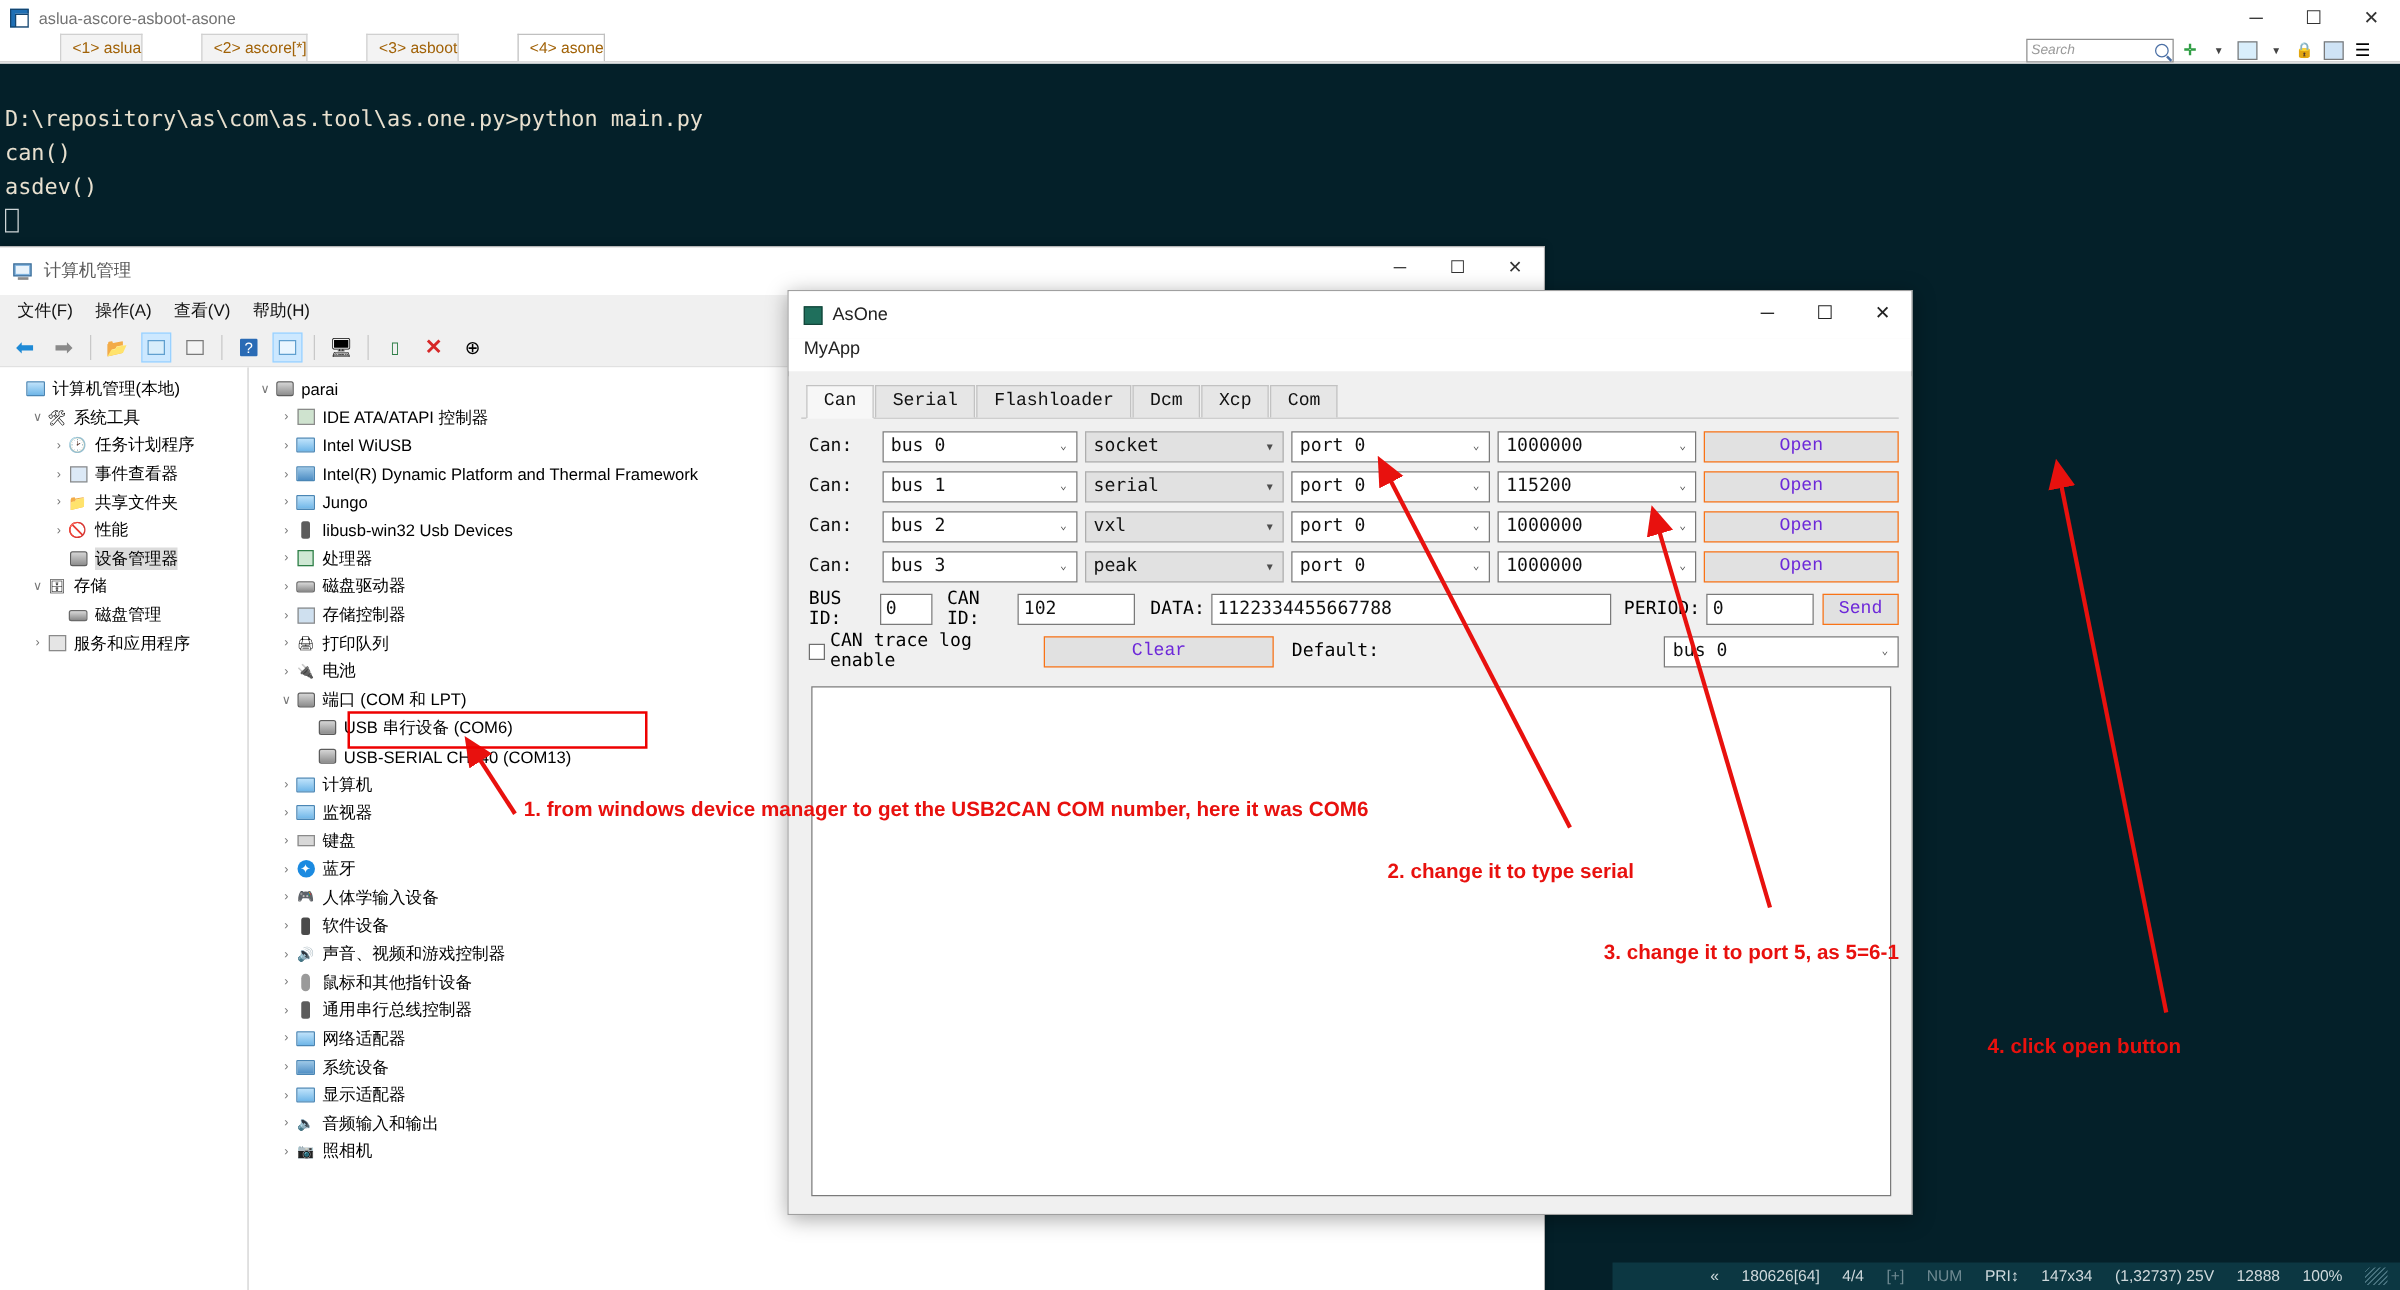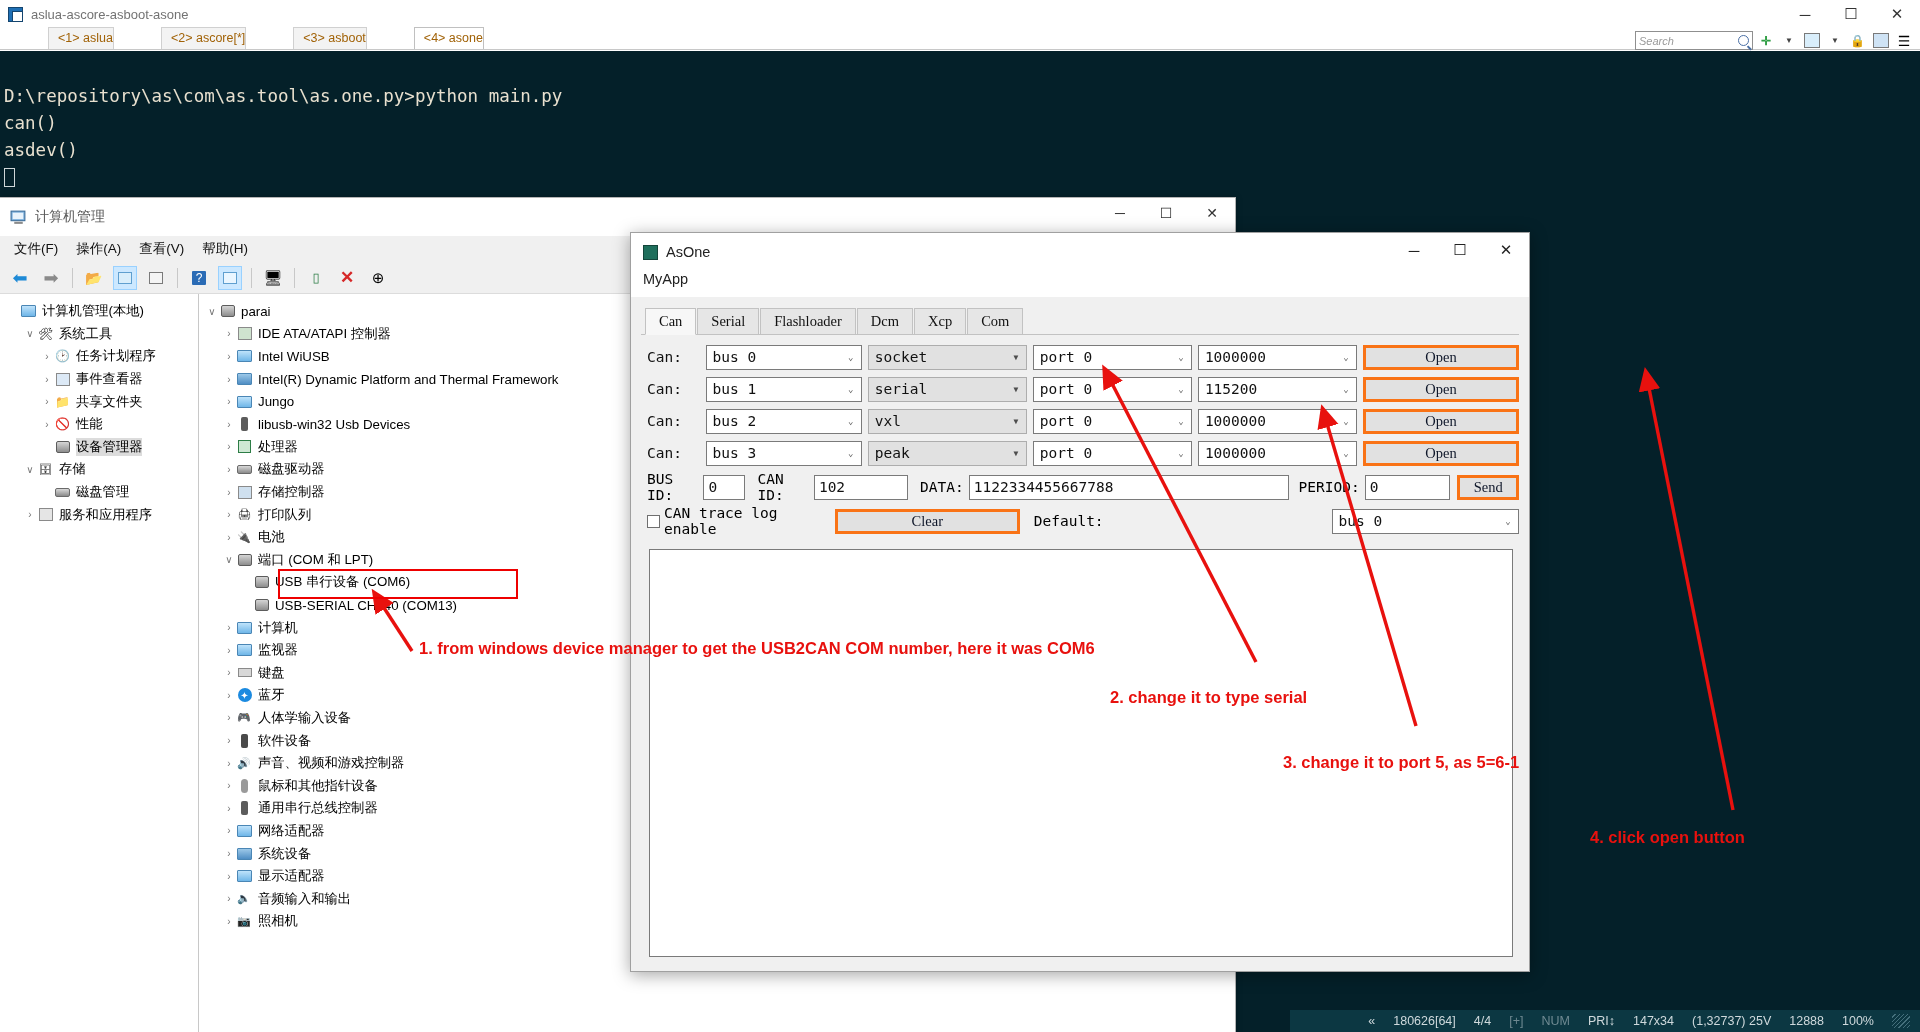--- a/index.html
+++ b/index.html
@@ -37,21 +37,21 @@
     background:#ffffff; display:flex; align-items:flex-end;
     border-bottom:1px solid #c8c8c8;
   }
   .shell-tab {
     font-size:12.5px; color:#a16207; padding:3px 0 4px 9px;
     border:1px solid #d0d0d0; border-bottom:none; background:#f3f3f3;
     margin-right:-1px; line-height:14px; height:22px;margin-left:48px;
   }
   .shell-tab.active { background:#ffffff; border-color:#c0c0c0; font-weight:normal; }
 
-  #shell-tb-right { position:absolute; right:6px; top:30px; height:20px; display:flex; align-items:flex-end; gap:3px;}
+  #shell-tb-right { position:absolute; right:20px; top:30px; height:20px; display:flex; align-items:center; gap:3px;}
   #search-box {
     width:118px; height:19px; border:1px solid #8f8f8f; background:#fff;
     display:flex; align-items:center; padding:0 3px; font-size:11px; color:#9a9a9a;
   }
   #search-box .srch-txt { flex:1; font-style:italic; }
   .magn { width:11px; height:11px; border:1.5px solid #4a6fa5; border-radius:50%; position:relative; }
   .magn:after { content:""; position:absolute; right:-4px; bottom:-3px; width:5px; height:1.5px; background:#4a6fa5; transform:rotate(45deg); }
   .tb-btn { width:20px; height:19px; display:flex; align-items:center; justify-content:center; font-size:12px; }
   .tb-sq { width:16px; height:15px; border:1px solid #7a7a7a; background:#fff; }
   .tb-caret { font-size:8px; color:#444; }
@@ -123,21 +123,21 @@
   #asone-title { height:38px; display:flex; align-items:center; background:#fff; }
   #asone-title .ao-ico { width:15px; height:15px; margin:0 8px 0 12px; background:#1f6f5c; border:1px solid #14453a; }
   #asone-title .ao-txt { font-size:14.5px; color:#222; }
   #asone .ao-ctrls { position:absolute; right:0; top:0; display:flex; }
   #asone .ao-ctrl { width:46px; height:34px; display:flex; align-items:center; justify-content:center; font-size:15px; color:#222; }
   #asone-sub { height:26px; font-size:14.5px; color:#222; padding-left:12px; background:#fff; }
 
   #asone-client { position:absolute; left:0; top:68px; right:0; bottom:0; background:#f0f0f0; padding:8px 10px 10px 10px; }
 
   #tabstrip { display:flex; align-items:flex-end; height:26px; border-bottom:1px solid #c2c2c2; padding-left:4px;
-              font-family:Liberation Serif, serif; }
+              font-family:Liberation Mono, monospace; }
   .atab { font-size:14.5px; color:#111; padding:4px 13px 4px 13px; border:1px solid #c2c2c2; background:#e6e6e6;
           border-bottom:none; margin-right:1px; line-height:17px; }
   .atab.active { background:#f7f7f7; border-bottom:1px solid #f7f7f7; margin-bottom:-1px; }
 
   .row { display:flex; align-items:center; height:28px; margin-top:4px; font-family:"DejaVu Sans Mono", monospace; font-size:14.5px; }
   .row .lab { width:60px; padding-left:6px; color:#111; }
 
   .combo {
     height:25px; background:#fff; border:1px solid #7a7a7a; display:flex; align-items:center;
     padding:0 2px 0 6px; font-family:"DejaVu Sans Mono", monospace; font-size:14.5px; color:#111; position:relative;
@@ -147,22 +147,22 @@
   .combo.flat { background:#e1e1e1; border:1px solid #adadad; }
   .combo.flat .arw { font-size:8px; }
 
   .txtin {
     height:25px; background:#fff; border:1px solid #7a7a7a;
     display:flex; align-items:center; padding:0 4px;
     font-family:"DejaVu Sans Mono", monospace; font-size:14.5px; color:#111;
   }
 
   .btn {
-    height:25px; background:#e1e1e1; border:3px solid #f97316; display:flex; align-items:center; justify-content:center;
-    font-family:Liberation Serif, serif; font-size:14.5px; color:#0f172a;
+    height:25px; background:#e1e1e1; border:1px solid #f97316; display:flex; align-items:center; justify-content:center;
+    font-family:Liberation Mono, monospace; font-size:14.5px; color:#6d28d9;
   }
 
   .cbx { width:13px; height:13px; border:1px solid #6f6f6f; background:#fff; margin-right:4px; flex:none; }
 
   #logarea { position:absolute; left:18px; top:248px; right:16px; bottom:14px; background:#fff; border:1px solid #7a7a7a; }
 
   
   #anno { position:absolute; inset:0; pointer-events:none;text-align:right; }
   .anno-txt { position:absolute; color:#e8110e; font-weight:bold; font-size:16.5px;
               font-family:"Liberation Sans", sans-serif; white-space:nowrap; }

